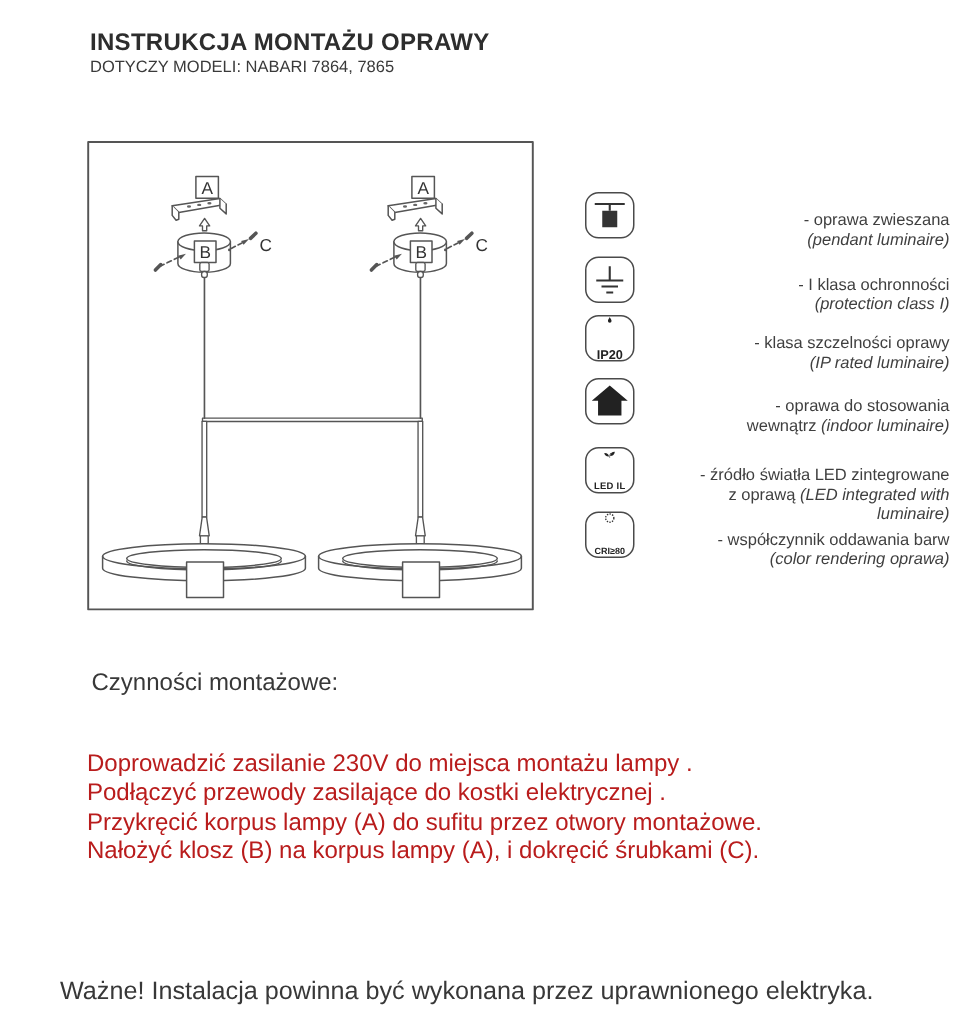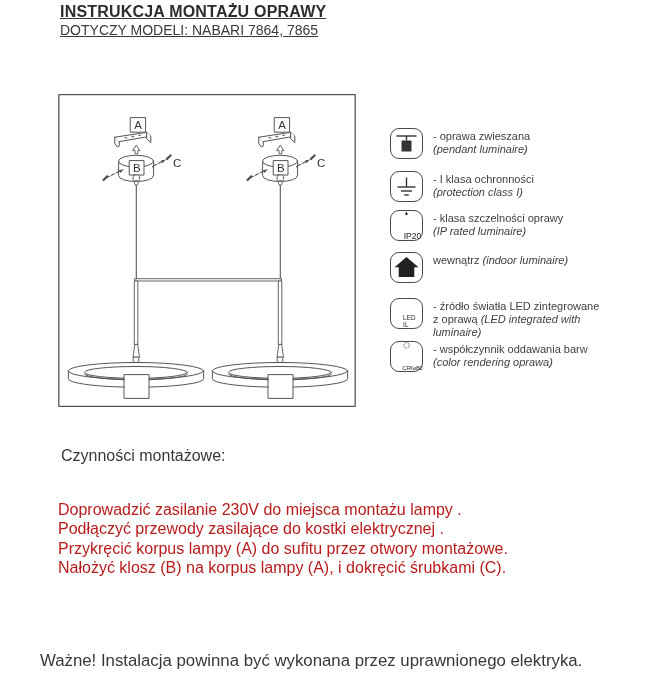--- a/index.html
+++ b/index.html
@@ -4,40 +4,40 @@
 <style>
   * { margin:0; padding:0; box-sizing:border-box; }
   html,body { background:#ffffff; }
   body {
     width:650px; height:677px; position:relative; overflow:hidden;
     font-family:"Liberation Sans", sans-serif; color:#3a3a3a;
   }
   .abs { position:absolute; }
 
   
-  .hdr { left:60px; top:3px;text-decoration:underline; }
+  .hdr { left:60px; top:20px; }
   .hdr-title { font-size:16px; font-weight:bold; color:#2d2d2d; letter-spacing:.2px; }
-  .hdr-sub   { font-size:14px; color:#3a3a3a; margin-top:1px; }
+  .hdr-sub   { font-size:11px; color:#3a3a3a; margin-top:1px; }
 
   
   .diagram { left:58px; top:94px; }
 
   
   .lg-row { position:absolute; left:390px; display:flex; align-items:flex-start; }
   .lg-icon {
     width:33px; height:31px; flex:0 0 33px;
     border:1.6px solid #4a4a4a; border-radius:9px;
     display:flex; flex-direction:column; align-items:center; justify-content:center;
     background:#fff;
   }
-  .lg-badge { font-weight:normal; color:#222; line-height:1; margin-top:16px;padding-left:12px; }
+  .lg-badge { font-weight:bold; color:#222; line-height:1; margin-top:16px; }
   .b-ip  { font-size:8.5px; }
   .b-led { font-size:6.3px; letter-spacing:.2px; }
   .b-cri { font-size:6px; }
-  .lg-text { margin-left:10px; margin-top:2px; width:200px; font-size:11px; line-height:13.2px; color:#3f3f3f; }
+  .lg-text { margin-left:10px; margin-top:13px; width:200px; font-size:11px; line-height:13.2px; color:#3f3f3f;text-align:right; }
   .lg-line em { font-style:italic; color:#3f3f3f; }
 
   
   .steps-heading { left:61px; top:447px; font-size:16px; color:#383838; }
   .steps { left:58px; top:500px; font-size:16px; line-height:19.3px; color:#b91c1c; }
   .warning { left:40px; top:651px; font-size:16.8px; color:#383838; }
 </style>
 </head>
 <body>
 
@@ -157,20 +157,21 @@
     </div>
   </div>
 
   <div class="lg-row" style="top:252px">
     <div class="lg-icon">
       <svg width="29" height="27" viewBox="0 0 29 27">
         <path d="M14.5 3 L26.5 13.2 L22.3 13.2 L22.3 23 L6.7 23 L6.7 13.2 L2.5 13.2 Z" fill="#222"></path>
       </svg>
     </div>
     <div class="lg-text">
+      <div class="lg-line"><span>- oprawa do stosowania</span><em></em></div>
       <div class="lg-line"><span>wewnątrz </span><em>(indoor luminaire)</em></div>
     </div>
   </div>
 
   <div class="lg-row" style="top:298px">
     <div class="lg-icon">
       <svg width="29" height="12" viewBox="0 0 29 12">
         <path d="M13.6 9.6 C10.2 9.8 8.4 8 8 5.4 C11.4 5.2 13.2 6.8 13.6 9.6 Z" fill="#222"></path>
         <path d="M15 9 C15.2 5.6 17.4 3.8 20.6 3.9 C20.2 7.2 18.2 8.9 15 9 Z" fill="#222"></path>
         <path d="M14.4 11 C14.2 9 14.7 7 15.7 5.4" stroke="#222" stroke-width="0.8" fill="none"></path>

